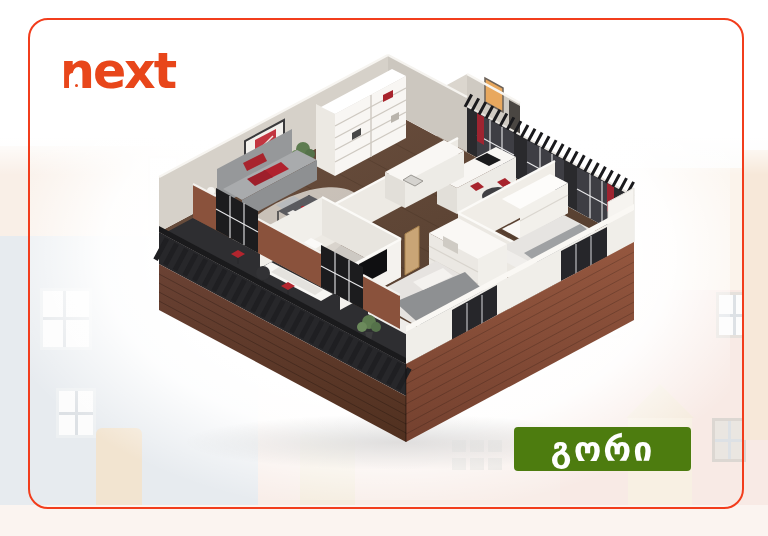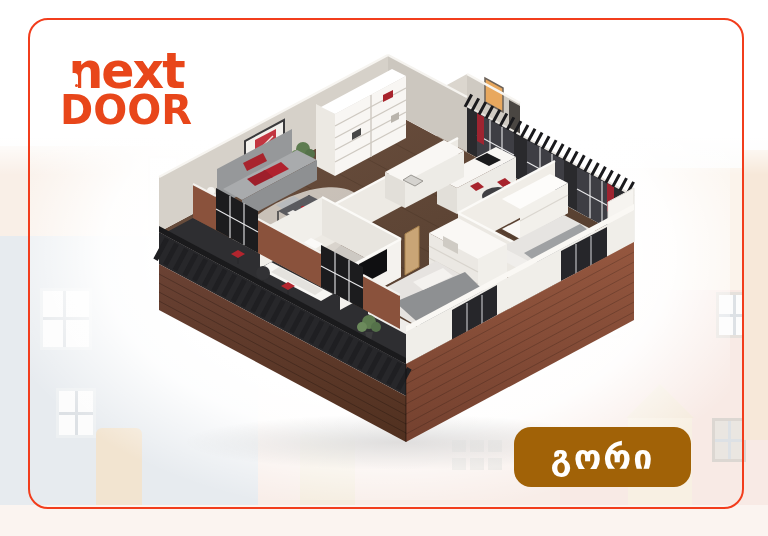--- a/index.html
+++ b/index.html
@@ -28,21 +28,21 @@
         background:linear-gradient(#FFFFFF 78%, rgba(255,255,255,0));}
   
   .card{left:28px;top:18px;width:712px;height:487px;border:2px solid #F23D1C;border-radius:20px;}
   
   .logo{left:60px;top:52px;color:#E8461A;font-weight:bold;line-height:1;}
   .logo .l1{font-size:49px;letter-spacing:-2px;line-height:40px;text-align:center;}
   .logo .l2{font-size:40px;letter-spacing:0px;line-height:35px;margin-top:1px;}
   .logo-door{left:69px;top:73px;width:9px;height:19px;background:#FFFFFF;border-radius:4px 4px 0 0;}
   .logo-knob{left:75px;top:84px;width:3px;height:3px;border-radius:50%;background:#E8461A;}
   
-  .badge{left:514px;top:427px;width:177px;height:60px;background:#a16207;border-radius:17px;
+  .badge{left:514px;top:427px;width:177px;height:44px;background:#4d7c0f;border-radius:4px;
          display:flex;align-items:center;justify-content:center;}
   .badge span{color:#fff;font-size:34px;font-weight:bold;letter-spacing:2px;line-height:1;}
   
   .plan{left:143px;top:50px;width:500px;height:430px;}
 </style>
 </head>
 <body>
 
 <div class="canvas">
 
@@ -383,21 +383,20 @@
           <line x1="16" y1="233" x2="263" y2="365"></line>
         <line x1="16" y1="242" x2="263" y2="374"></line>
           <line x1="16" y1="251" x2="263" y2="383"></line>
       </g>
       <line x1="263" y1="314" x2="263" y2="392" stroke="rgba(0,0,0,0.3)" stroke-width="1.5"></line>
     </g>
   </svg>
 
   <div class="abs logo">
     <div class="l1">next</div>
-    <div class="l2">DOOR</div>
   </div>
   <div class="abs logo-door"></div>
   <div class="abs logo-knob"></div>
 
   <div class="abs badge">
     <span>გორი</span>
   </div>
 
 </div>
 

